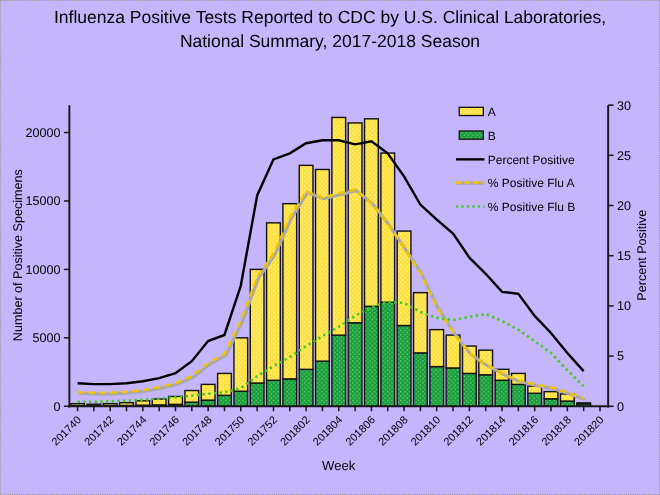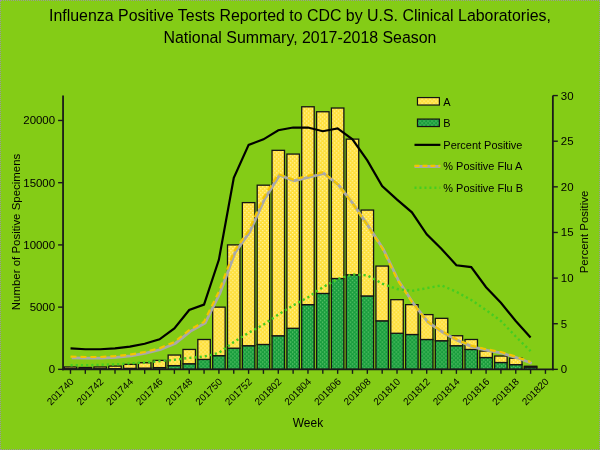--- a/index.html
+++ b/index.html
@@ -1,16 +1,16 @@
 <!DOCTYPE html>
 <html><head>
 <meta charset="utf-8">
 <style>
   html,body{margin:0;padding:0;background:#fff;}
-  #frame{width:600px;height:450px;box-sizing:border-box;border:1px dotted #9a9a9a;background:#84cc16;overflow:hidden;}
+  #frame{width:600px;height:450px;box-sizing:border-box;border:1px dotted #9a9a9a;background:#c4b5fd;overflow:hidden;}
   svg text{font-family:"Liberation Sans","DejaVu Sans",sans-serif;fill:#000;}
   .title{font-size:16px;text-anchor:middle;}
   .axis-title{font-size:11.5px;text-anchor:middle;}
   .tick-label{font-size:11.5px;}
   .x-label{font-size:10px;}
   .legend-label{font-size:11px;}
   .spine{stroke:#1a1a1a;stroke-width:1.8;fill:none;}
   .tick{stroke:#1a1a1a;stroke-width:1.4;}
 </style>
 </head>

